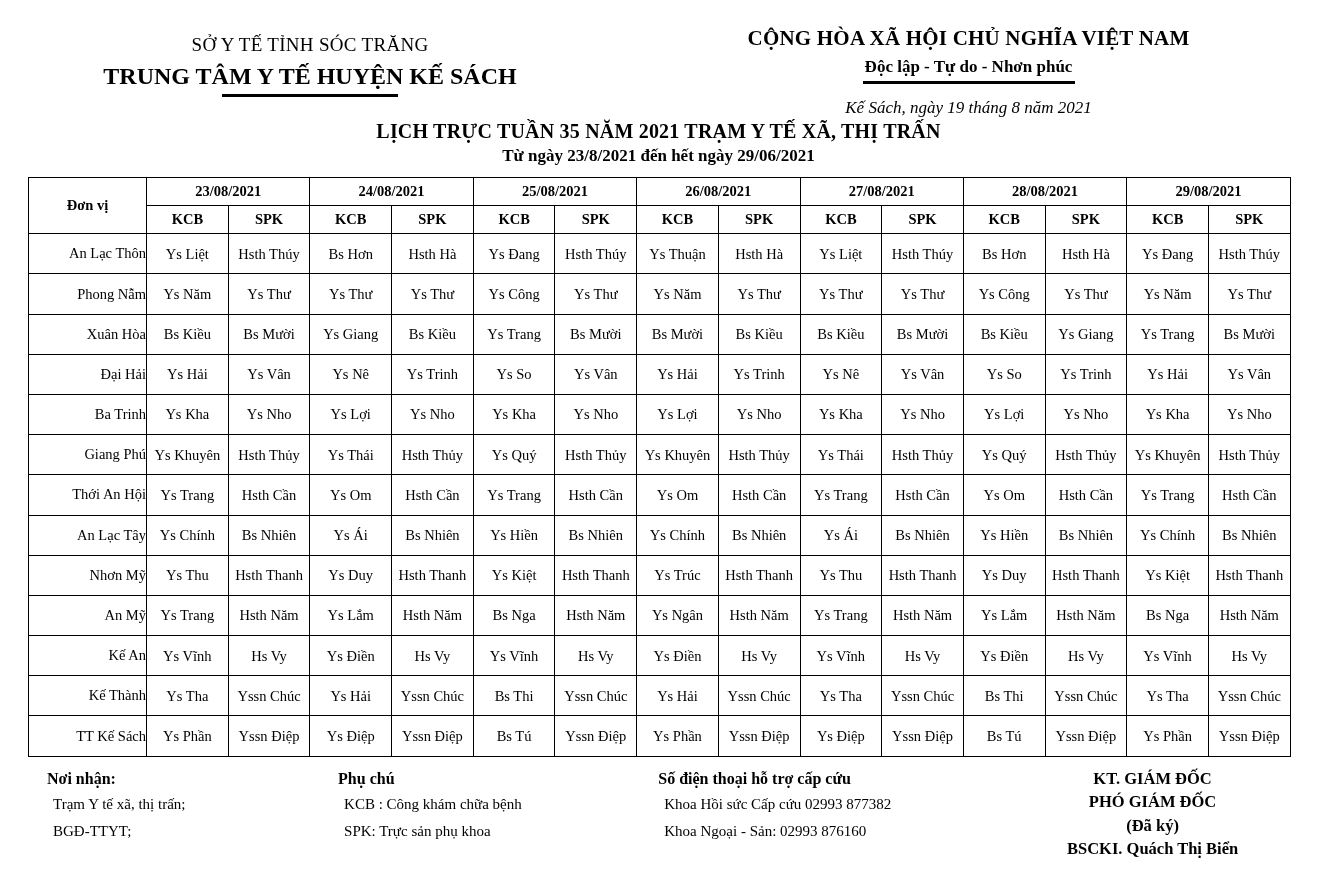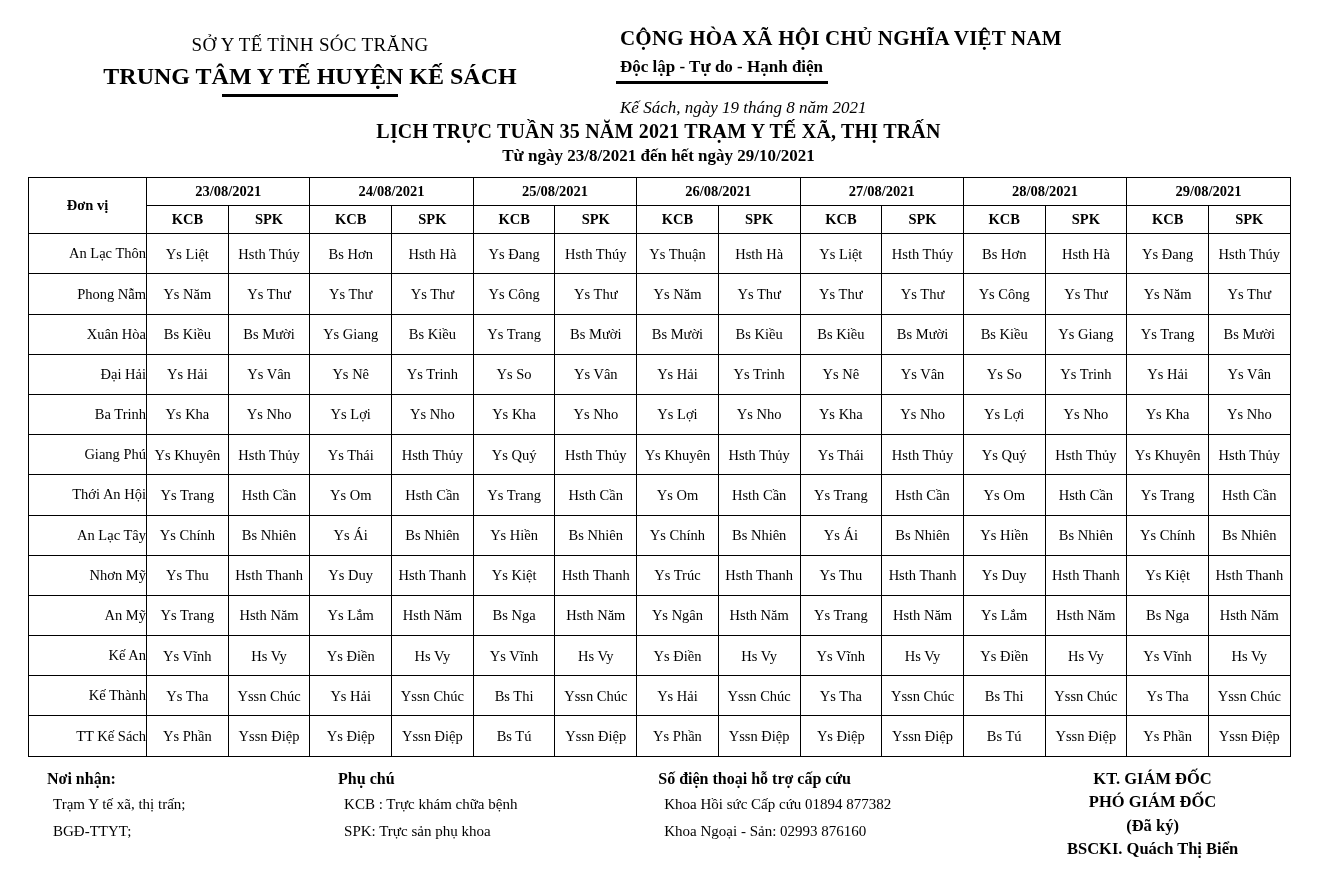--- a/index.html
+++ b/index.html
@@ -23,21 +23,21 @@
     width: 100%;
     padding-top: 24px;
     box-sizing: border-box;
   }
   .hdr-left {
     width: 620px;
     text-align: center;
   }
   .hdr-right {
     width: 697px;
-    text-align: left;
+    text-align: center;
     font-family: Liberation Serif, serif;
   }
   .org-line1 {
     font-size: 19px;
     font-weight: 400;
     letter-spacing: .3px;
     line-height: 1.35;
     margin-top: 8px;
   }
   .org-line2 {
@@ -180,30 +180,30 @@
   <div class="hdr-left">
     <div class="org-line1">SỞ Y TẾ TỈNH SÓC TRĂNG</div>
     <div class="org-line2">
       <span>TRUNG TÂM Y TẾ HUYỆN KẾ SÁCH</span>
       <span class="ul"></span>
     </div>
   </div>
   <div class="hdr-right">
     <div class="nation-line1">CỘNG HÒA XÃ HỘI CHỦ NGHĨA VIỆT NAM</div>
     <div class="nation-line2">
-      <span>Độc lập - Tự do - Hạnh điện</span>
+      <span>Độc lập - Tự do - Nhơn phúc</span>
       <span class="ul"></span>
     </div>
     <div class="place-date">Kế Sách, ngày 19 tháng 8 năm 2021</div>
   </div>
 </div>
 
 <div class="title-block">
   <div class="title-main">LỊCH TRỰC TUẦN 35  NĂM 2021  TRẠM Y TẾ XÃ, THỊ TRẤN</div>
-  <div class="title-sub">Từ ngày 23/8/2021 đến hết ngày 29/10/2021</div>
+  <div class="title-sub">Từ ngày 23/8/2021 đến hết ngày 29/06/2021</div>
 </div>
 
 <div class="table-wrap">
   <table class="sched">
     <colgroup id="sched-colgroup">
         <col style="width: 118px;">
         <col style="width: 81.7px;">
         <col style="width: 81.7px;">
         <col style="width: 81.7px;">
         <col style="width: 81.7px;">
@@ -473,26 +473,26 @@
 </div>
 
 <div class="footer">
   <div class="f-col1">
     <div class="f-title">Nơi nhận:</div>
     <div class="f-item">Trạm Y tế xã, thị trấn;</div>
     <div class="f-item">BGĐ-TTYT;</div>
   </div>
   <div class="f-col2">
     <div class="f-title">Phụ chú</div>
-    <div class="f-item">KCB : Trực khám chữa bệnh</div>
+    <div class="f-item">KCB : Công khám chữa bệnh</div>
     <div class="f-item">SPK: Trực sản phụ khoa</div>
   </div>
   <div class="f-col3">
     <div class="f-title">Số điện thoại hỗ trợ cấp cứu</div>
-    <div class="f-item">Khoa Hồi sức Cấp cứu  01894 877382</div>
+    <div class="f-item">Khoa Hồi sức Cấp cứu  02993 877382</div>
     <div class="f-item">Khoa Ngoại - Sản: 02993 876160</div>
   </div>
   <div class="f-col4">
     <div class="f-sign-line">KT. GIÁM ĐỐC</div>
     <div class="f-sign-line">PHÓ GIÁM ĐỐC</div>
     <div class="f-sign-line">(Đã ký)</div>
     <div class="f-sign-line">BSCKI. Quách Thị Biển</div>
   </div>
 </div>
 

